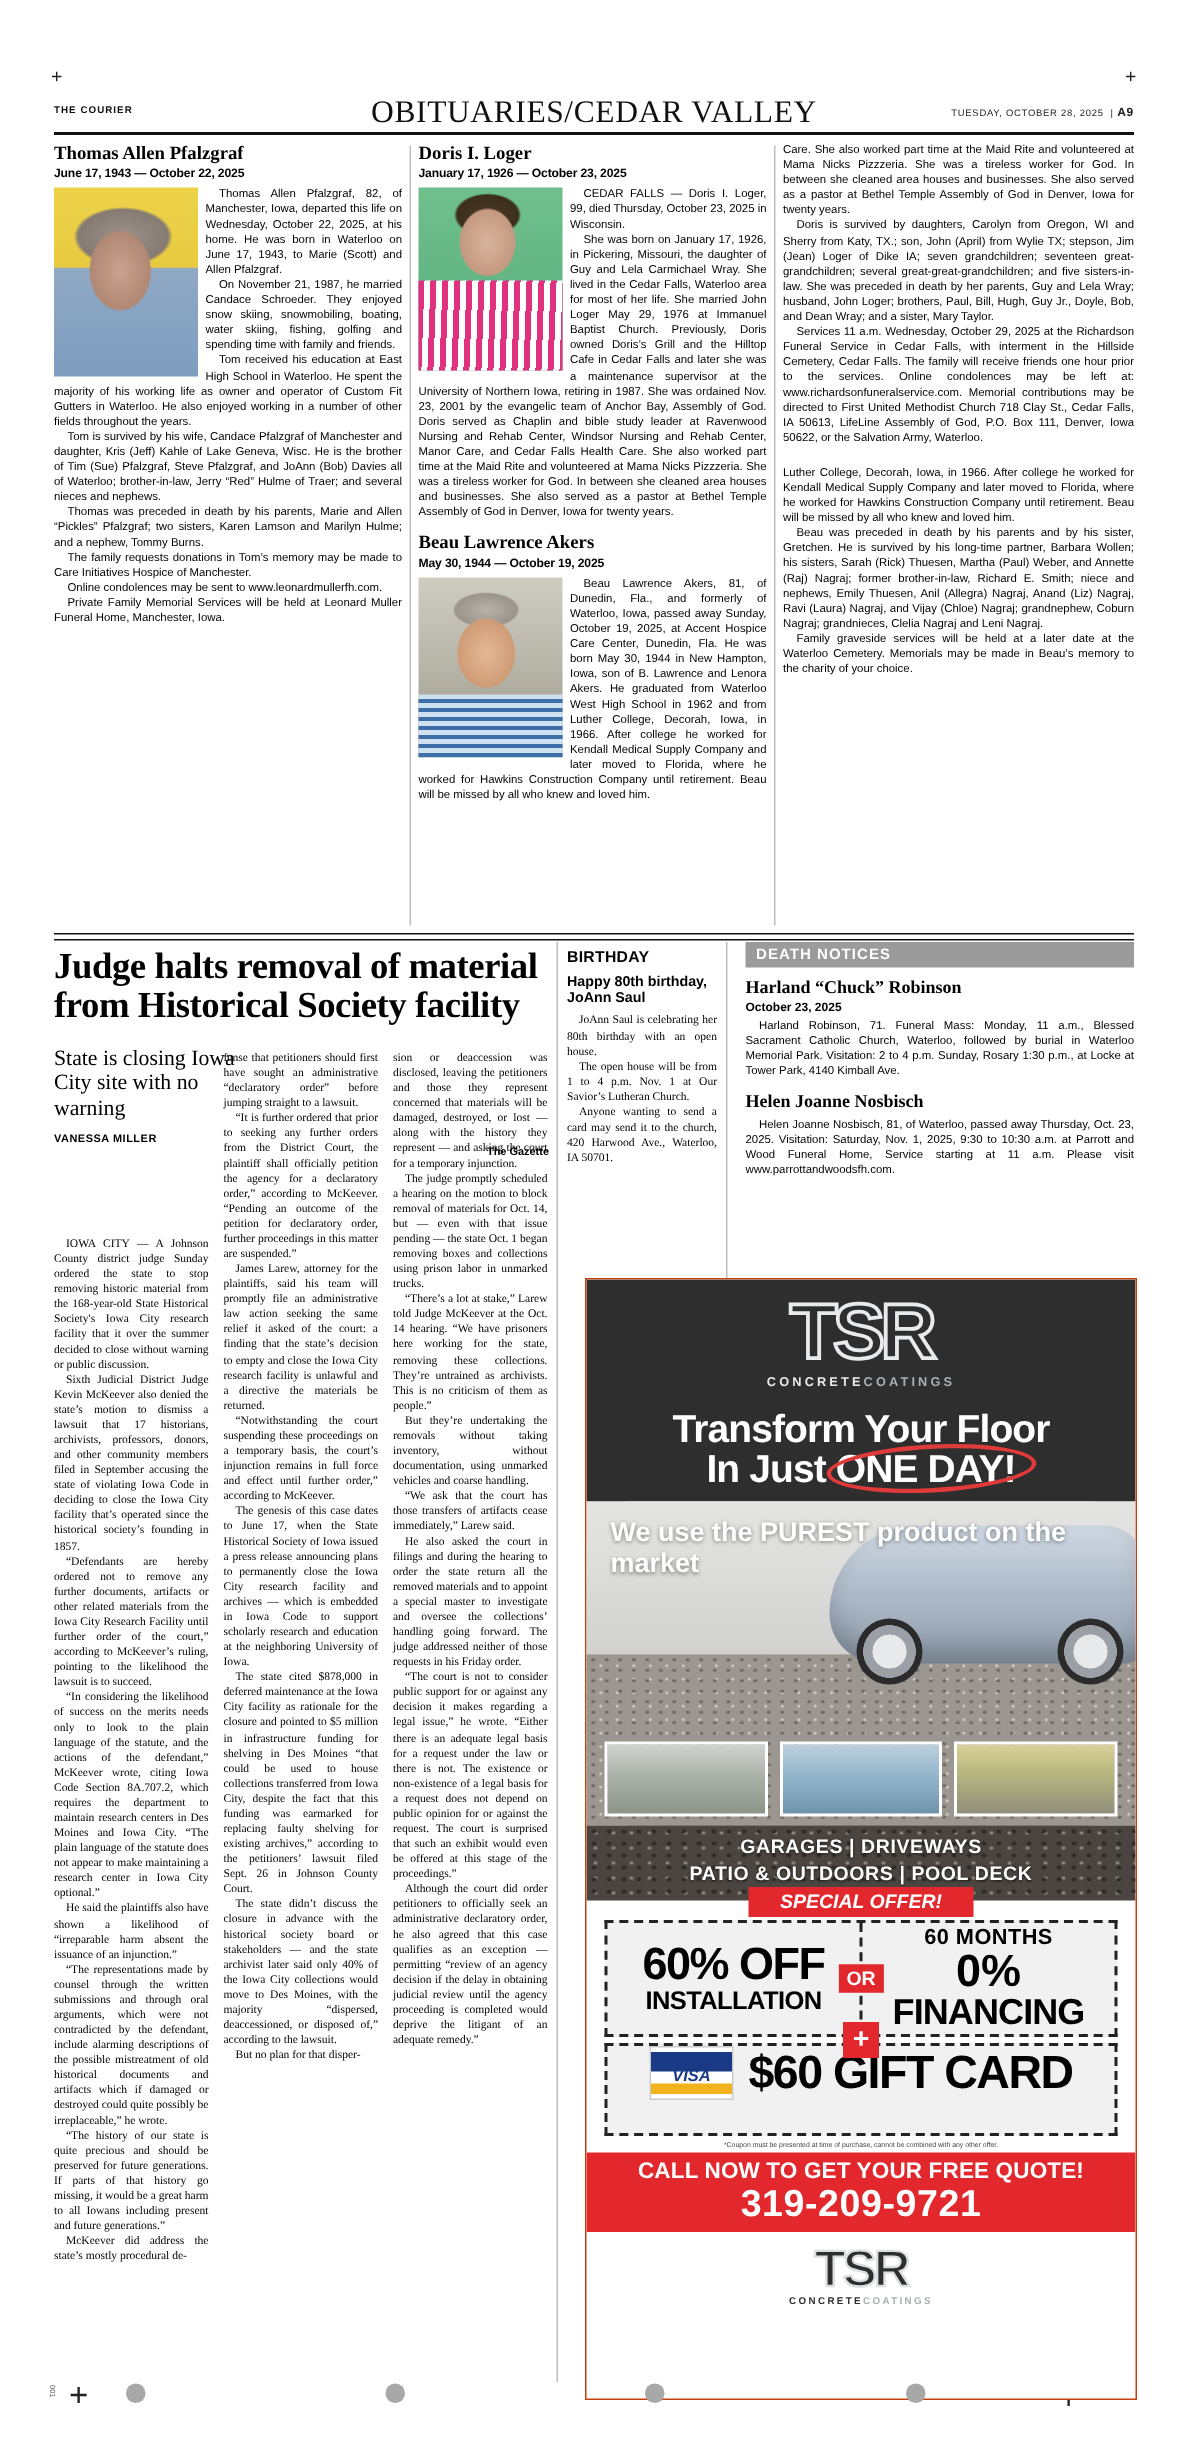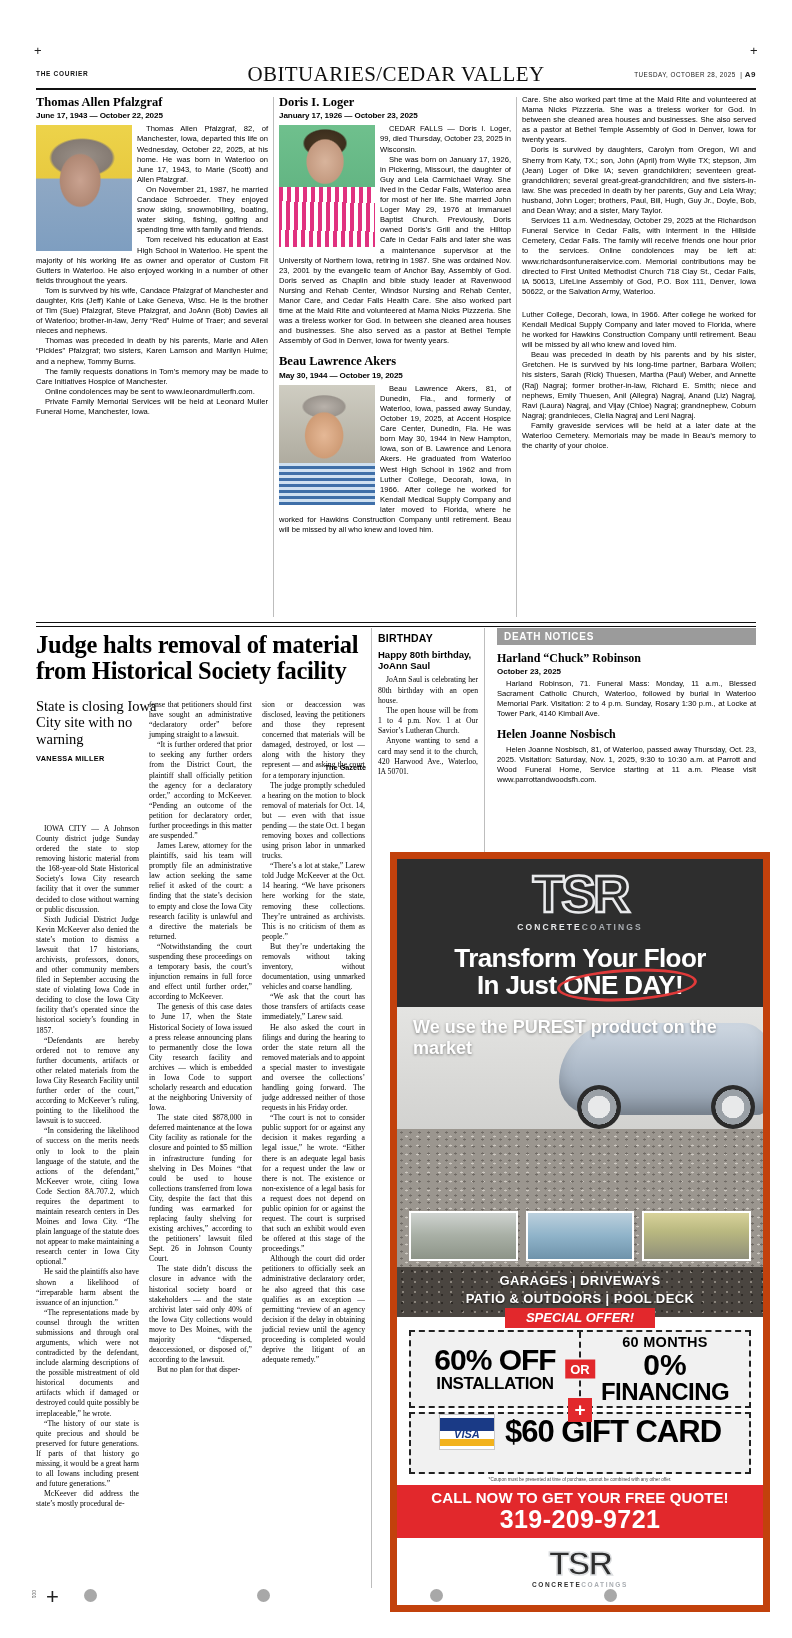--- a/index.html
+++ b/index.html
@@ -73,31 +73,31 @@
   .bday-body p{margin:0;text-indent:8px;}
 
   
   .deaths{position:absolute;left:497px;top:628px;width:259px;}
   .dn-bar{background:#9b9b9b;color:#fff;font-size:10px;font-weight:700;letter-spacing:.7px;padding:3px 6px 3px 7px;margin:0 0 7px 0;}
   .dn-name{font-family:"Liberation Serif",serif;font-weight:700;font-size:12px;line-height:1.15;margin:0 0 1px 0;}
   .dn-date{font-size:8px;font-weight:700;margin:0 0 3px 0;}
   .dn-body{font-size:7.6px;line-height:1.33;text-align:justify;hyphens:auto;margin:0 0 9px 0;text-indent:9px;}
 
   
-  .ad{position:absolute;left:390px;top:852px;width:366px;height:746px;background:#fff;border:7px solid #c2410c;overflow:hidden;}
+  .ad{position:absolute;left:390px;top:852px;width:366px;height:746px;background:#fff;border:1px solid #c2410c;overflow:hidden;}
   .ad-top{position:relative;height:148px;background:#2e2e2e;}
   .logo{position:absolute;left:0;right:0;top:9px;text-align:center;}
   .logo .tsr{font-family:"Liberation Sans",sans-serif;font-weight:700;font-size:52px;letter-spacing:-3px;line-height:1;color:#2e2e2e;-webkit-text-stroke:2.5px #e9eaec;}
   .logo .cc{font-size:8.5px;letter-spacing:2.1px;color:#e7e8ea;margin-top:2px;font-weight:700;}
   .logo .cc i{font-style:normal;color:#a9adb2;}
   .ad-h1{position:absolute;left:0;right:0;top:86px;text-align:center;color:#fff;font-weight:700;font-size:26px;line-height:1.02;letter-spacing:-.6px;}
   .ad-h1 .l2{position:relative;display:inline-block;}
   .ad-oval{position:absolute;left:-6px;top:-3px;width:134px;height:26px;border:3.5px solid #e03a3a;border-radius:50%;transform:rotate(-3deg);}
 
-  .ad-hero{position:relative;height:260px;background:linear-gradient(#dcdcdc,#cfcfcf 46%,#b9b3ad 47%,#9d968f 100%);border-radius:30px;}
+  .ad-hero{position:relative;height:216px;background:linear-gradient(#dcdcdc,#cfcfcf 46%,#b9b3ad 47%,#9d968f 100%);border-radius:30px;}
   .hero-sky{position:absolute;left:0;right:0;top:0;height:47%;background:linear-gradient(#e4e4e2,#d2d2d0);}
   .hero-floor{position:absolute;left:0;right:0;bottom:0;height:53%;
     background-color:#9b968f;
     background-image:radial-gradient(#6f6a64 1.2px,transparent 1.4px),radial-gradient(#cfcac3 1.1px,transparent 1.3px);
     background-size:9px 7px,11px 9px;background-position:0 0,4px 3px;}
   .hero-car{position:absolute;right:-6px;top:16px;width:210px;height:92px;
     background:linear-gradient(#cfd8e2,#aab7c6 55%,#8e9aa8);
     border-radius:74px 34px 16px 42px;box-shadow:inset 0 -10px 16px rgba(0,0,0,.18);}
   .wheel{position:absolute;bottom:-14px;width:44px;height:44px;border-radius:50%;background:radial-gradient(circle at 50% 50%,#e8e9ea 0 36%,#9aa0a6 37% 56%,#2b2b2b 57% 100%);}
   .wheel.w1{left:18px;} .wheel.w2{right:14px;}

